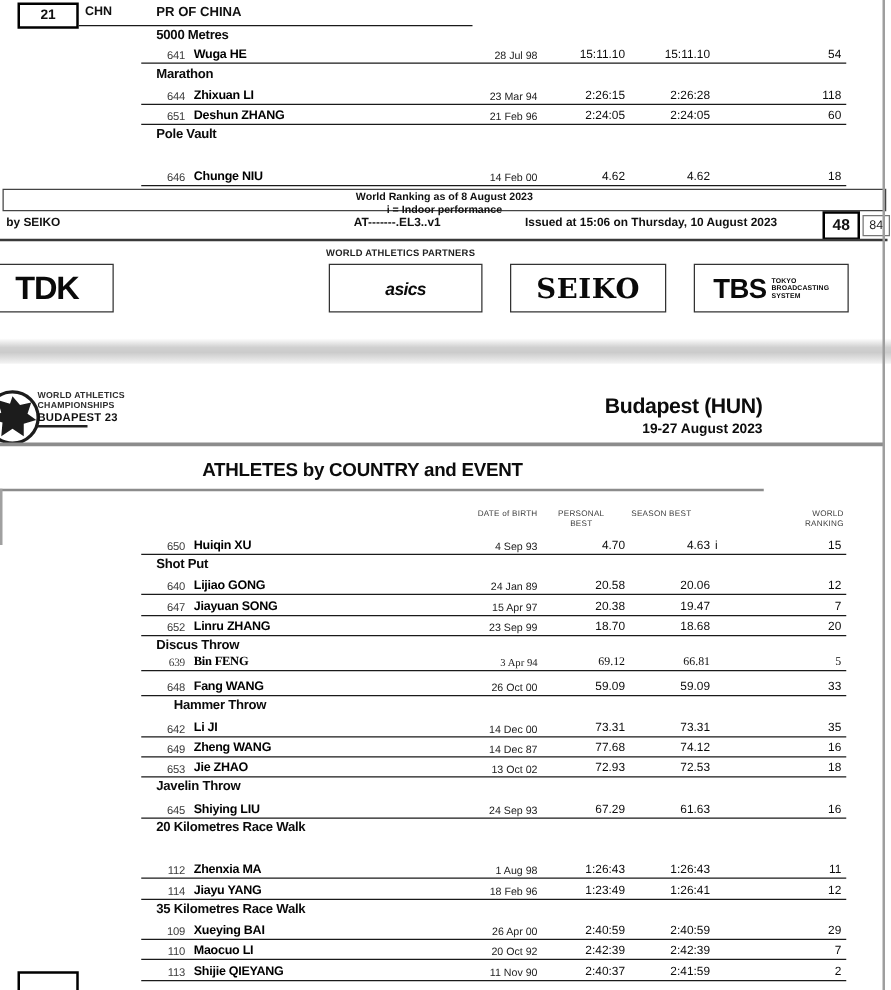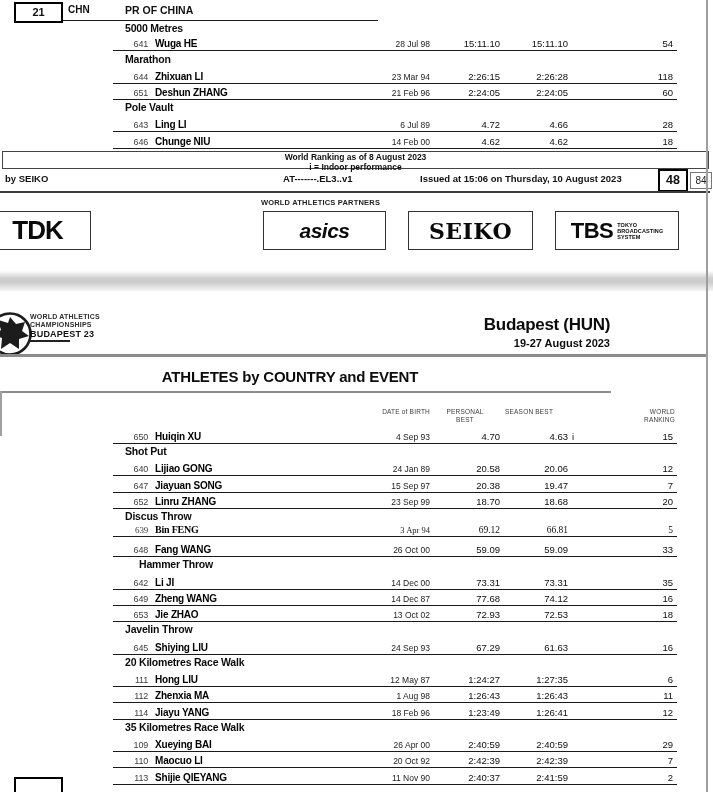--- a/index.html
+++ b/index.html
@@ -27,21 +27,21 @@
   .issue-txt{top:173px;font-weight:bold;font-size:9.5px;color:#111;}
   .pgbox-bold{left:658px;top:169px;width:26px;height:19px;border:2.5px solid #000;text-align:center;
               font-weight:bold;font-size:12.5px;line-height:19px;}
   .pgbox-light{left:690px;top:172px;width:20px;height:15px;border:1px solid #777;text-align:center;
                font-size:10px;line-height:15px;color:#222;}
   
   .pbox{position:absolute;top:211px;height:37px;border:1.2px solid #333;background:#fff;
         display:flex;align-items:center;justify-content:center;}
   .tdk-t{font-weight:900;font-size:26px;letter-spacing:-1px;color:#0a0a0a;}
   .ntn-t{font-weight:900;font-size:24px;letter-spacing:-0.5px;color:#0a0a0a;}
-  .asics-t{font-weight:900;font-style:italic;font-size:21px;letter-spacing:-0.5px;color:#0a0a0a;}
+  .asics-t{font-weight:900;font-style:italic;font-size:14px;letter-spacing:-0.5px;color:#0a0a0a;}
   .seiko-t{font-family:"DejaVu Serif",serif;font-weight:900;font-size:22px;letter-spacing:0.5px;color:#0a0a0a;}
   .tbs-t{font-weight:900;font-size:22px;letter-spacing:-0.5px;color:#0a0a0a;}
   .tbs-sub{font-size:5.5px;font-weight:bold;line-height:6px;color:#0a0a0a;margin-left:4px;letter-spacing:0.1px;}
   
   .wlogo-line{font-size:7px;font-weight:bold;color:#2e2e2e;line-height:7.5px;letter-spacing:0.2px;white-space:nowrap;}
   .wlogo-big{font-size:9px;font-weight:900;color:#111;line-height:10px;letter-spacing:0.2px;}
   .city{left:398px;top:315px;width:212px;text-align:right;font-weight:bold;font-size:17px;letter-spacing:-0.3px;color:#0c0c0c;}
   .dates{left:398px;top:337px;width:212px;text-align:right;font-weight:bold;font-size:11px;color:#0c0c0c;}
   .doc-title{left:0;top:368px;width:580px;text-align:center;font-weight:bold;font-size:15px;letter-spacing:-0.2px;color:#0c0c0c;}
   .colh{position:absolute;font-size:6.5px;color:#3c3c3c;letter-spacing:0.2px;line-height:7.5px;}
@@ -79,28 +79,20 @@
   <div class="row" style="top:83px;">
     <span class="bib">651</span>
     <span class="nm">Deshun ZHANG</span>
     <span class="dob">21 Feb 96</span>
     <span class="pb">2:24:05</span>
     <span class="sb">2:24:05</span>
     <span class="wr">60</span>
   </div>
 
   <div class="sec" style="top:101px;">Pole Vault</div>
-  <div class="row" style="top:115px;">
-    <span class="bib">643</span>
-    <span class="nm">Ling LI</span>
-    <span class="dob">6 Jul 89</span>
-    <span class="pb">4.72</span>
-    <span class="sb">4.66</span>
-    <span class="wr">28</span>
-  </div>
   <div class="row" style="top:132px;text-decoration:underline;">
     <span class="bib">646</span>
     <span class="nm">Chunge NIU</span>
     <span class="dob">14 Feb 00</span>
     <span class="pb">4.62</span>
     <span class="sb">4.62</span>
     <span class="wr">18</span>
   </div>
 
   <div class="abs legend">
@@ -181,21 +173,21 @@
     <span class="bib">640</span>
     <span class="nm">Lijiao GONG</span>
     <span class="dob">24 Jan 89</span>
     <span class="pb">20.58</span>
     <span class="sb">20.06</span>
     <span class="wr">12</span>
   </div>
   <div class="row" style="top:476px;">
     <span class="bib">647</span>
     <span class="nm">Jiayuan SONG</span>
-    <span class="dob">15 Sep 97</span>
+    <span class="dob">15 Apr 97</span>
     <span class="pb">20.38</span>
     <span class="sb">19.47</span>
     <span class="wr">7</span>
   </div>
   <div class="row" style="top:492px;">
     <span class="bib">652</span>
     <span class="nm">Linru ZHANG</span>
     <span class="dob">23 Sep 99</span>
     <span class="pb">18.70</span>
     <span class="sb">18.68</span>
@@ -250,28 +242,20 @@
   <div class="row" style="top:638px;">
     <span class="bib">645</span>
     <span class="nm">Shiying LIU</span>
     <span class="dob">24 Sep 93</span>
     <span class="pb">67.29</span>
     <span class="sb">61.63</span>
     <span class="wr">16</span>
   </div>
 
   <div class="sec" style="top:656px;">20 Kilometres Race Walk</div>
-  <div class="row" style="top:670px;">
-    <span class="bib">111</span>
-    <span class="nm">Hong LIU</span>
-    <span class="dob">12 May 87</span>
-    <span class="pb">1:24:27</span>
-    <span class="sb">1:27:35</span>
-    <span class="wr">6</span>
-  </div>
   <div class="row" style="top:686px;">
     <span class="bib">112</span>
     <span class="nm">Zhenxia MA</span>
     <span class="dob">1 Aug 98</span>
     <span class="pb">1:26:43</span>
     <span class="sb">1:26:43</span>
     <span class="wr">11</span>
   </div>
   <div class="row" style="top:703px;">
     <span class="bib">114</span>

